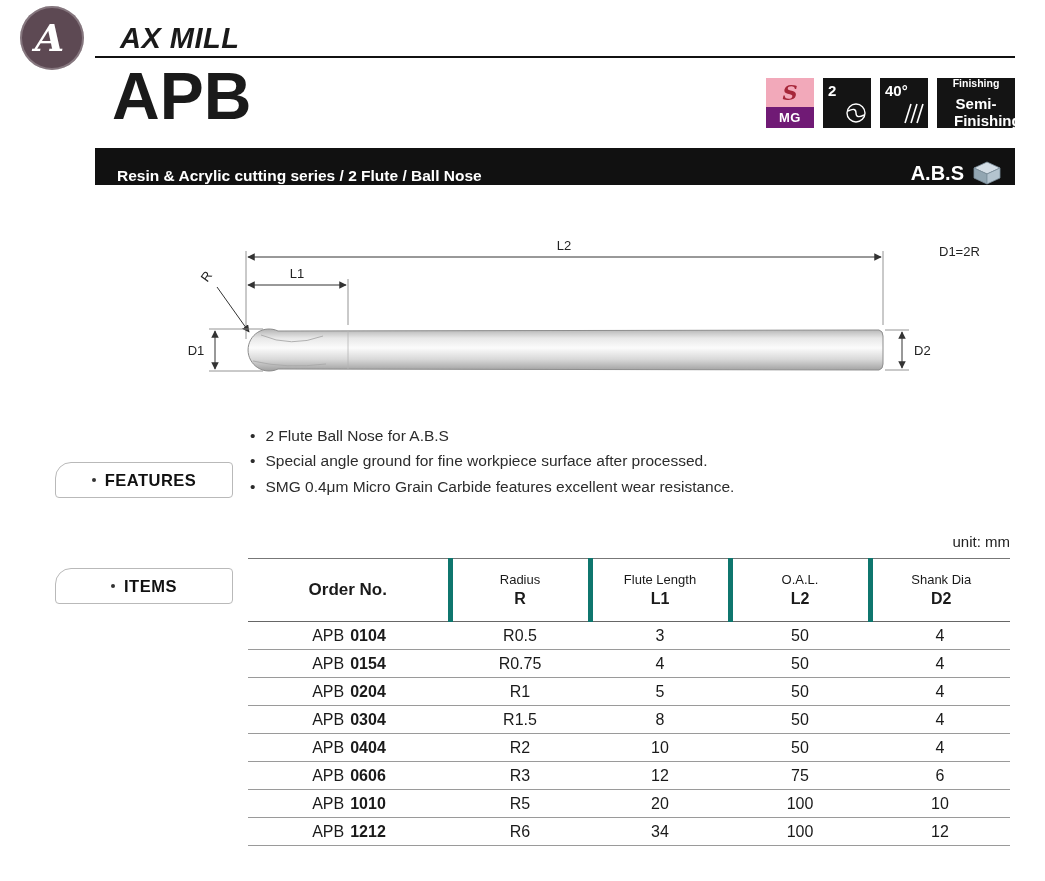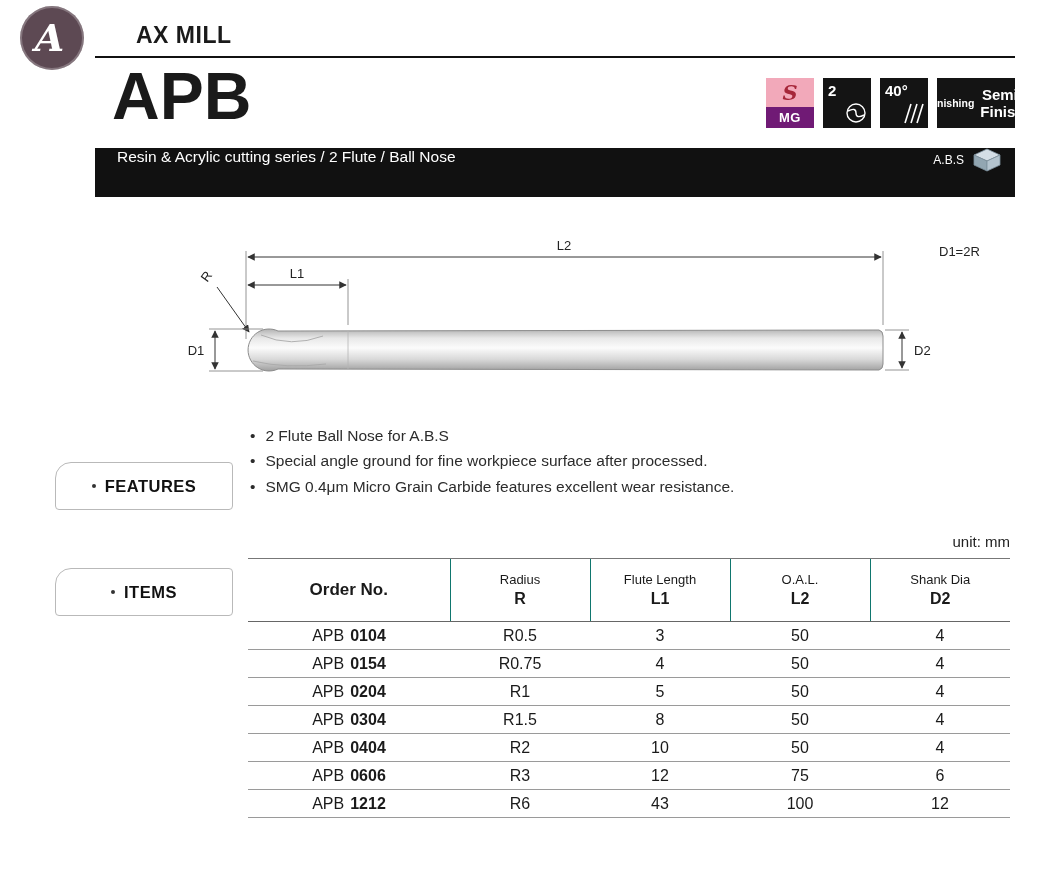--- a/index.html
+++ b/index.html
@@ -13,22 +13,22 @@
     position:absolute; left:20px; top:6px; width:64px; height:64px;
     border-radius:50%; background:#5d4953;
     display:flex; align-items:center; justify-content:center;
     box-shadow: inset 0 0 0 2px rgba(255,255,255,.25);
   }
   .corner-badge span {
     font-family:"DejaVu Serif", serif; font-style:italic; font-weight:bold;
     color:#fff; font-size:38px; line-height:1; padding-right:5px;
   }
   .brand {
-    position:absolute; left:136px; top:22px; font-size:23px;
-    font-weight:bold; letter-spacing:.5px;
+    position:absolute; left:120px; top:22px; font-size:29px;
+    font-weight:bold; font-style:italic; letter-spacing:.5px;
   }
   .brand-rule { position:absolute; left:95px; top:56px; width:920px; height:2px; background:#111; }
   .series { position:absolute; left:112px; top:58px; font-size:66px; font-weight:bold; letter-spacing:0; }
 
   .badges { position:absolute; top:78px; right:30px; display:flex; gap:9px; align-items:flex-start; }
   .badge { height:50px; box-sizing:border-box; flex:none; }
   .badge-smg { width:48px; display:flex; flex-direction:column; }
   .smg-top {
     background:#f2a9ba; color:#a62639; height:29px;
     display:flex; align-items:center; justify-content:center;
@@ -37,40 +37,40 @@
   .smg-bottom {
     background:#701a75; color:#fff; height:21px;
     display:flex; align-items:center; justify-content:center;
     font-weight:bold; font-size:13px; letter-spacing:.5px;
   }
   .badge-dark { width:48px; background:#141414; position:relative; color:#fff; }
   .badge-label { position:absolute; left:5px; top:4px; font-weight:bold; font-size:15px; }
   .badge-dark svg { position:absolute; right:3px; bottom:3px; }
   .badge-finish {
     width:78px; background:#141414; color:#fff;
-    display:flex; align-items:center; justify-content:center;
+    display:flex; flex-direction:column; align-items:center; justify-content:center;
     gap:3px; padding:4px 0; box-sizing:border-box;
   }
   .finish-top { font-size:10.5px; font-weight:bold; }
   .finish-semi { font-size:15px; font-weight:bold; text-align:center; line-height:1.15; width:44px; }
 
   .black-bar {
-    position:absolute; left:95px; top:148px; width:920px; height:49px; background:#111;
-    color:#fff; display:flex; align-items:flex-start; box-sizing:border-box;
-    padding:0 14px 0 22px; font-weight:normal; font-size:15.5px;
-  }
-  .bar-right { margin-left:auto; display:flex; align-items:center; gap:9px; font-size:12px; }
+    position:absolute; left:95px; top:148px; width:920px; height:37px; background:#111;
+    color:#fff; display:flex; align-items:flex-end; box-sizing:border-box;
+    padding:0 14px 0 22px; font-weight:bold; font-size:15.5px;
+  }
+  .bar-right { margin-left:auto; display:flex; align-items:center; gap:9px; font-size:20px; }
 
   
   .diagram { position:absolute; left:183px; top:235px; }
   .diagram text { font-family:"Liberation Sans", sans-serif; font-size:13px; fill:#222; }
 
   
   .section-tab {
-    position:absolute; left:55px; width:178px; height:48px;
+    position:absolute; left:55px; width:178px; height:36px;
     border:1.5px solid #b9b9b9; border-radius:16px 4px 4px 4px; box-sizing:border-box;
     display:flex; align-items:center; justify-content:center;
     font-weight:bold; font-size:16.5px; letter-spacing:.5px; color:#111;
   }
   .tab-dot { width:4px; height:4px; border-radius:50%; background:#333; margin-right:9px; flex:none; }
   .features-tab { top:462px; }
   .items-tab { top:568px; }
 
   .feat-list { position:absolute; left:250px; top:422px; margin:0; padding:0; list-style:none; font-size:15.5px; color:#2c2c2c; }
   .feat-list li { margin:3px 0; line-height:1.45; }
@@ -80,21 +80,21 @@
 
   
   .items-table {
     position:absolute; left:248px; top:558px; width:762px;
     border-collapse:collapse; table-layout:fixed; font-size:16px; color:#1a1a1a;
   }
   .items-table thead th {
     border-top:1.5px solid #777; border-bottom:1.5px solid #666;
     height:56px; vertical-align:middle; padding:3px 0; font-weight:normal; text-align:center;
   }
-  .items-table thead th + th { border-left:1px solid #0f766e; }
+  .items-table thead th + th { border-left:5px solid #0f766e; }
   .h1 { font-size:13px; line-height:1.25; }
   .h2 { font-size:16px; font-weight:bold; margin-top:2px; }
   .h1b { font-size:17px; font-weight:bold; }
   .items-table tbody td {
     border-bottom:1px solid #9a9a9a; height:27px; text-align:center; padding:0;
   }
   .num { font-weight:bold; margin-left:6px; }
 </style>
 </head>
 <body>
@@ -278,22 +278,29 @@
         <td>4</td>
       </tr>
       <tr>
         <td><span class="pfx">APB</span><span class="num">0606</span></td>
         <td>R3</td>
         <td>12</td>
         <td>75</td>
         <td>6</td>
       </tr>
       <tr>
+        <td><span class="pfx">APB</span><span class="num">1010</span></td>
+        <td>R5</td>
+        <td>20</td>
+        <td>100</td>
+        <td>10</td>
+      </tr>
+      <tr>
         <td><span class="pfx">APB</span><span class="num">1212</span></td>
         <td>R6</td>
-        <td>43</td>
+        <td>34</td>
         <td>100</td>
         <td>12</td>
       </tr>
     </tbody>
   </table>
 
 </div>
 
 </body></html>

